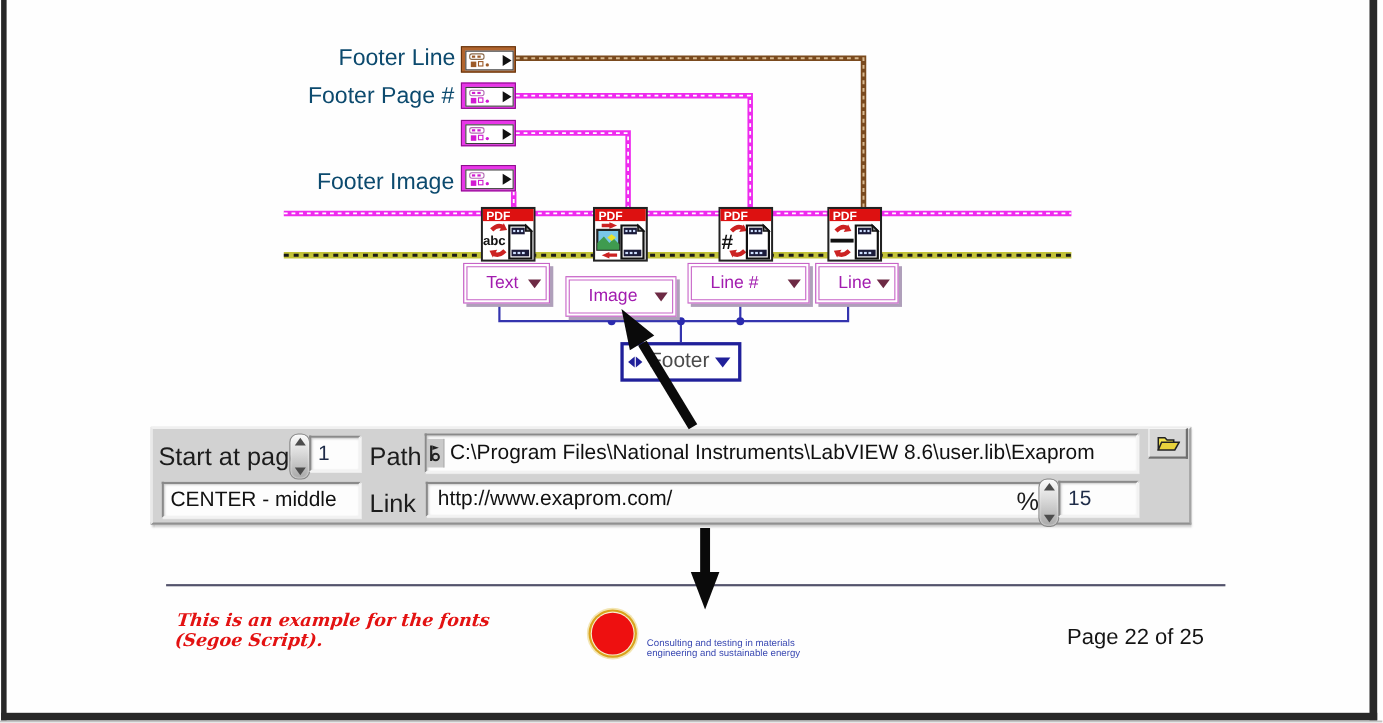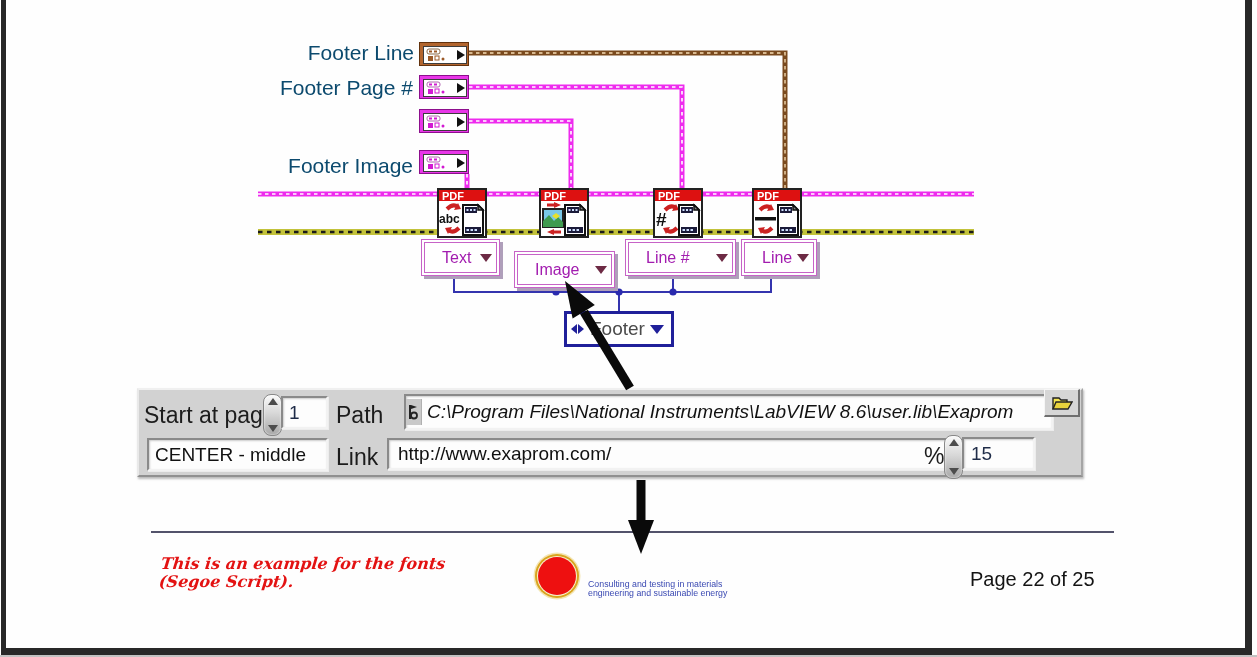--- a/index.html
+++ b/index.html
@@ -280,21 +280,21 @@
   <div class="pl" style="left:144px;top:402px;">Start at page</div>
   <div class="spinner" style="left:263px;top:394px;height:34px;">
     <span class="spin-up"></span>
     <span class="spin-dn"></span>
   </div>
   <div class="pinput pnum" style="left:281px;top:396px;width:37px;height:29px;padding-left:6px;">1</div>
 
   <div class="pinput" style="left:147px;top:438px;width:171px;height:29px;padding-left:6px;">CENTER - middle</div>
 
   <div class="pl" style="left:336px;top:402px;">Path</div>
-  <div class="pinput" style="left:404px;top:394px;width:645px;height:32px;font-style:italic;">
+  <div class="pinput" style="left:386px;top:394px;width:645px;height:32px;">
     <span class="path-glyph">
       <svg width="11" height="18" viewBox="0 0 11 18">
         <path d="M2,2 V16" stroke="#222" stroke-width="2" fill="none"></path>
         <path d="M3,2 L9,4 L3,6 Z" fill="#222"></path>
         <circle cx="6" cy="12.5" r="3" fill="none" stroke="#222" stroke-width="1.8"></circle>
       </svg>
     </span>
     <span>C:\Program Files\National Instruments\LabVIEW 8.6\user.lib\Exaprom</span>
   </div>
   <div class="folder-btn">

